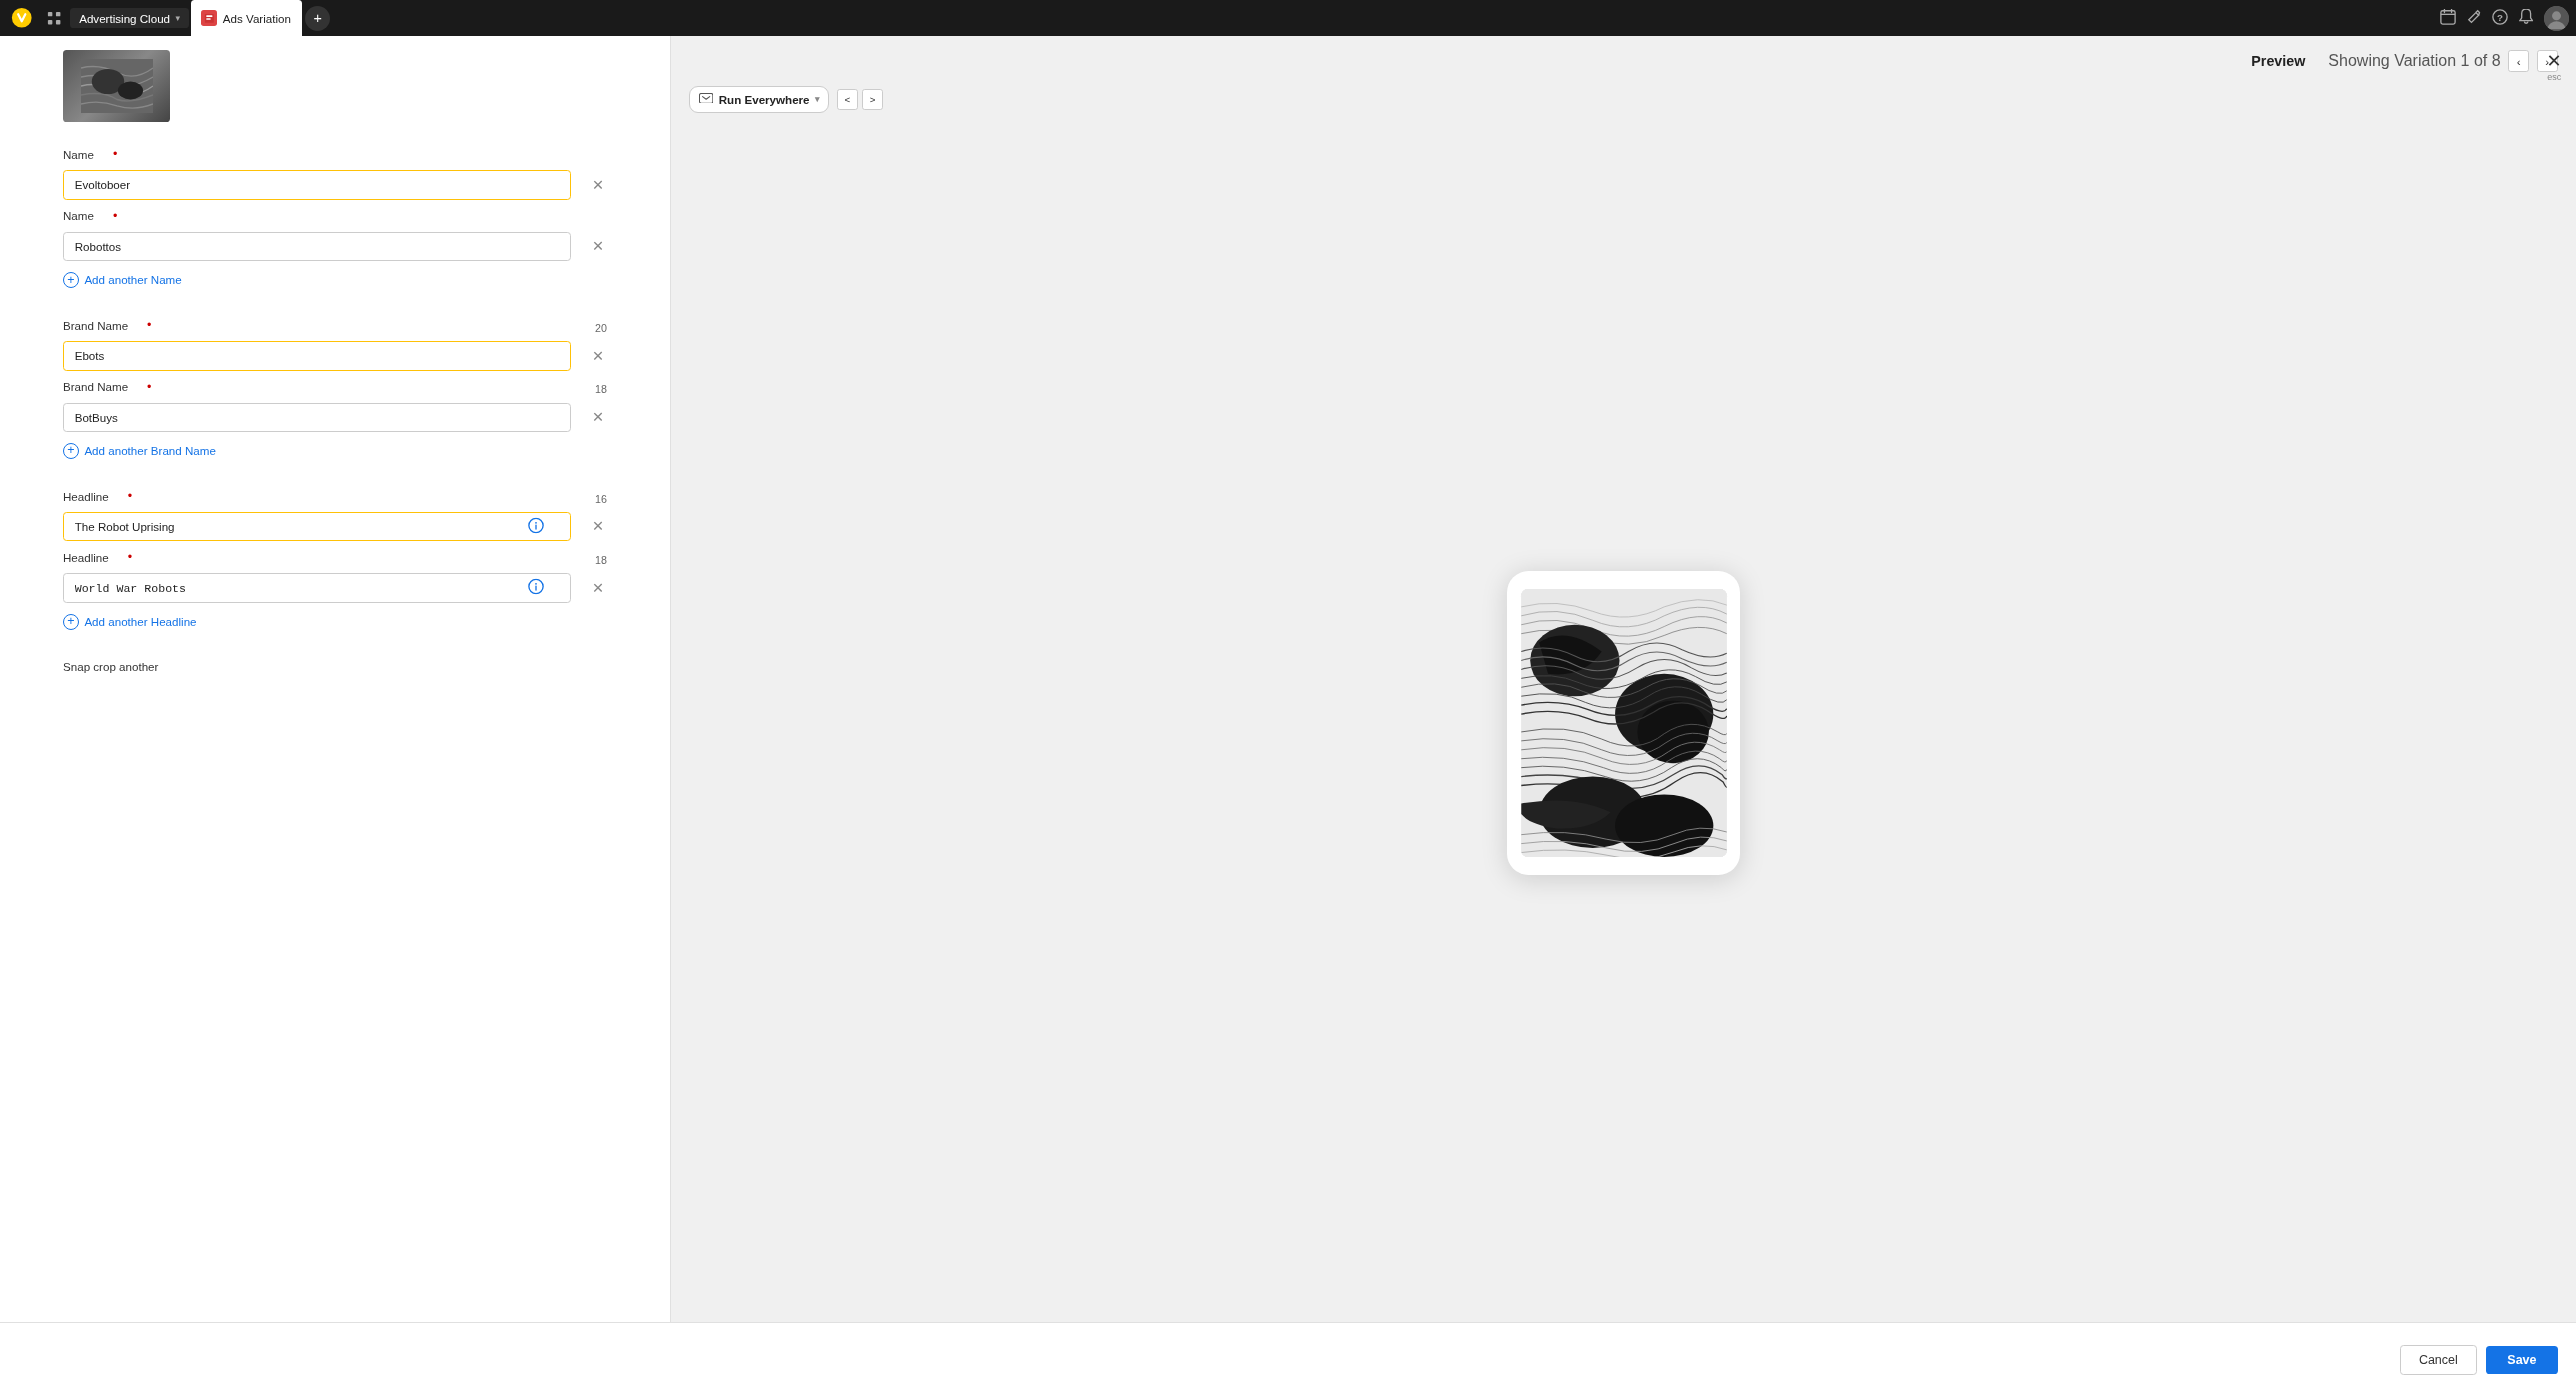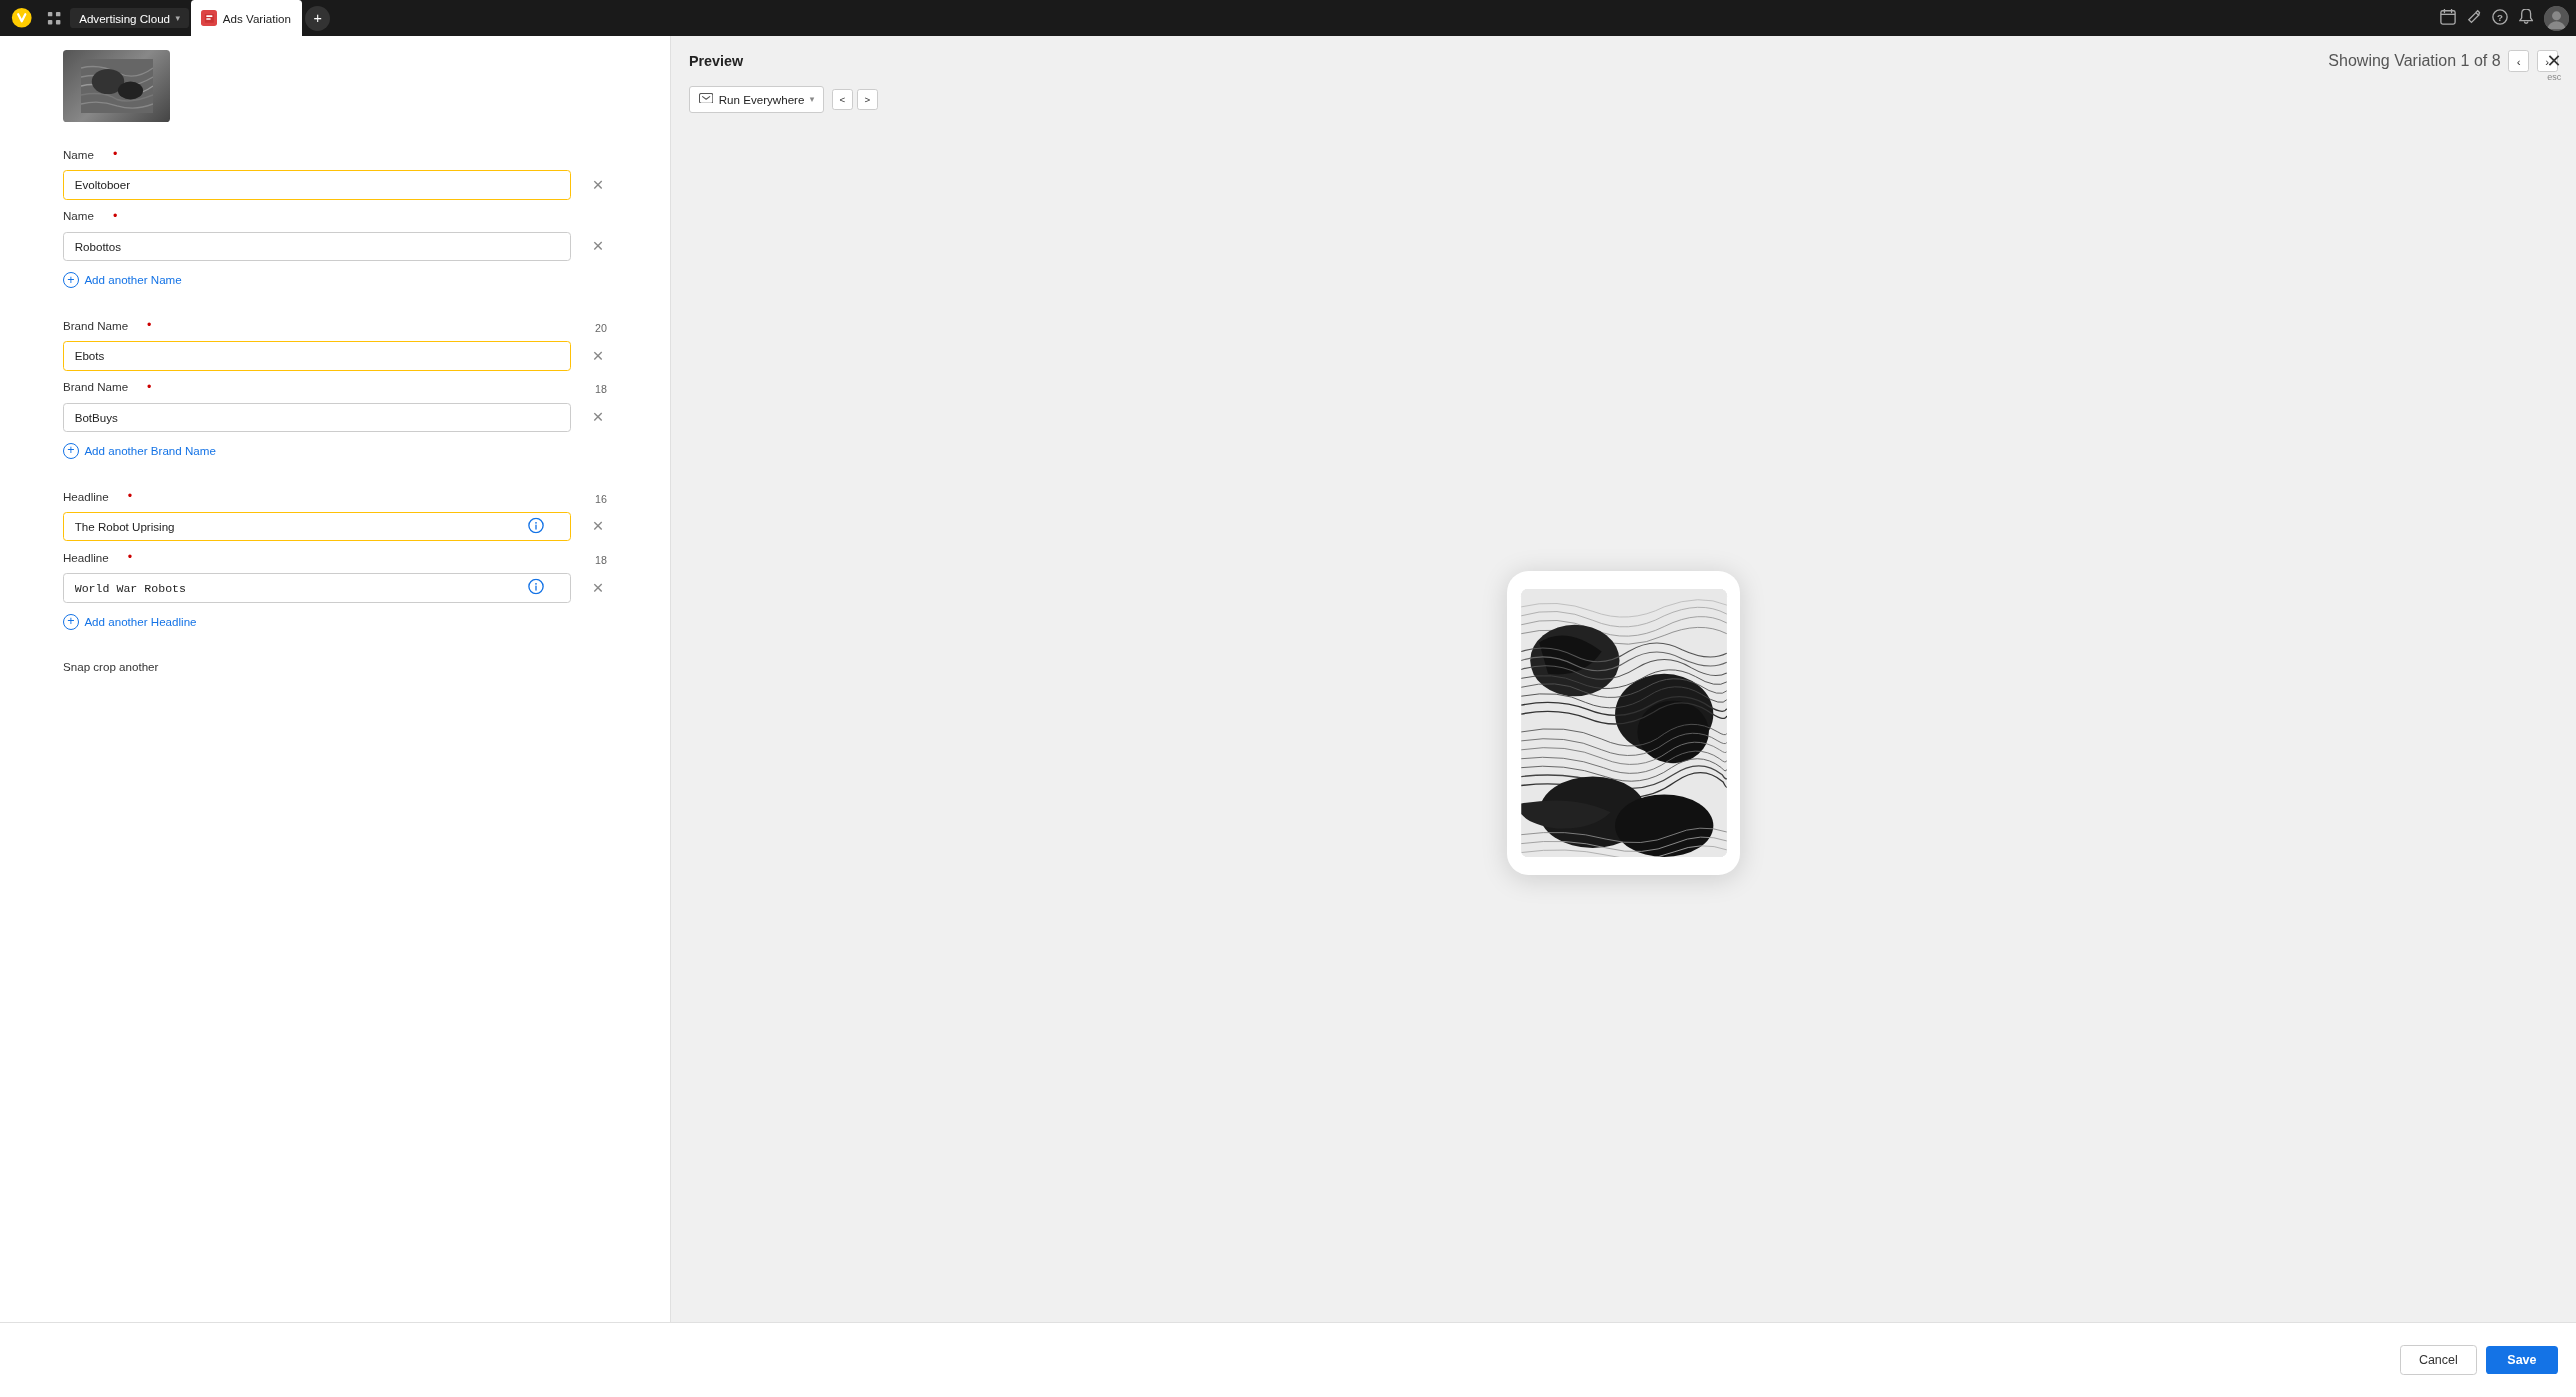--- a/index.html
+++ b/index.html
@@ -115,43 +115,43 @@
 
     .snap-crop-label { font-size: 11.6px; color: #333; font-weight: 500; margin-bottom: 7.2px; }
 
     
     .right-panel {
       flex: 1; background: #f0f0f0; overflow-y: auto; display: flex; flex-direction: column;
       position: relative;
     }
 
     .preview-header {
-      display: flex; align-items: center; justify-content: space-between;
-      padding: 14.3px 18px; background: #f0f0f0;
+      display: flex; align-items: center; justify-content: flex-end;
+      padding: 14.3px 18px; background: #f0f0f0; gap: 23px;
     }
     .preview-title { font-size: 14.3px; font-weight: 600; color: #222; }
     .preview-nav { display: flex; align-items: center; gap: 7.2px; }
     .preview-variation { font-size: 16px; color: #555; }
     .preview-arrow-btn {
       width: 21.5px; height: 21.5px; border: 0.9px solid #ccc; background: #fff; border-radius: 2.7px;
       cursor: pointer; display: flex; align-items: center; justify-content: center; font-size: 11.6px; color: #333;
     }
     .preview-close-btn {
       position: absolute; top: 14.3px; right: 14.3px;
       background: none; border: none; cursor: pointer; font-size: 18px; color: #333;
     }
     .preview-esc { display: block; font-size: 9px; color: #888; text-align: center; }
 
     .preview-toolbar {
       padding: 0 18px 10.7px;
       display: flex; align-items: center; gap: 7.2px;
     }
     .preview-channel-select {
       display: flex; align-items: center; gap: 5.4px; border: 0.9px solid #ccc; background: #fff;
-      border-radius: 3px; padding: 5.4px 9px; cursor: pointer; font-size: 11.6px; color: #222;
+      border-radius: 9px; padding: 5.4px 9px; cursor: pointer; font-size: 11.6px; color: #222; font-weight: bold;
     }
     .preview-channel-icon { font-size: 12.5px; color: #555; }
     .preview-channel-chevron { font-size: 9px; color: #888; }
     .preview-inner-nav { display: flex; gap: 3.6px; }
     .preview-inner-btn {
       width: 21.5px; height: 21.5px; border: 0.9px solid #ccc; background: #fff; border-radius: 2.7px;
       cursor: pointer; display: flex; align-items: center; justify-content: center; font-size: 9.8px; color: #333;
     }
 
     .preview-device {

